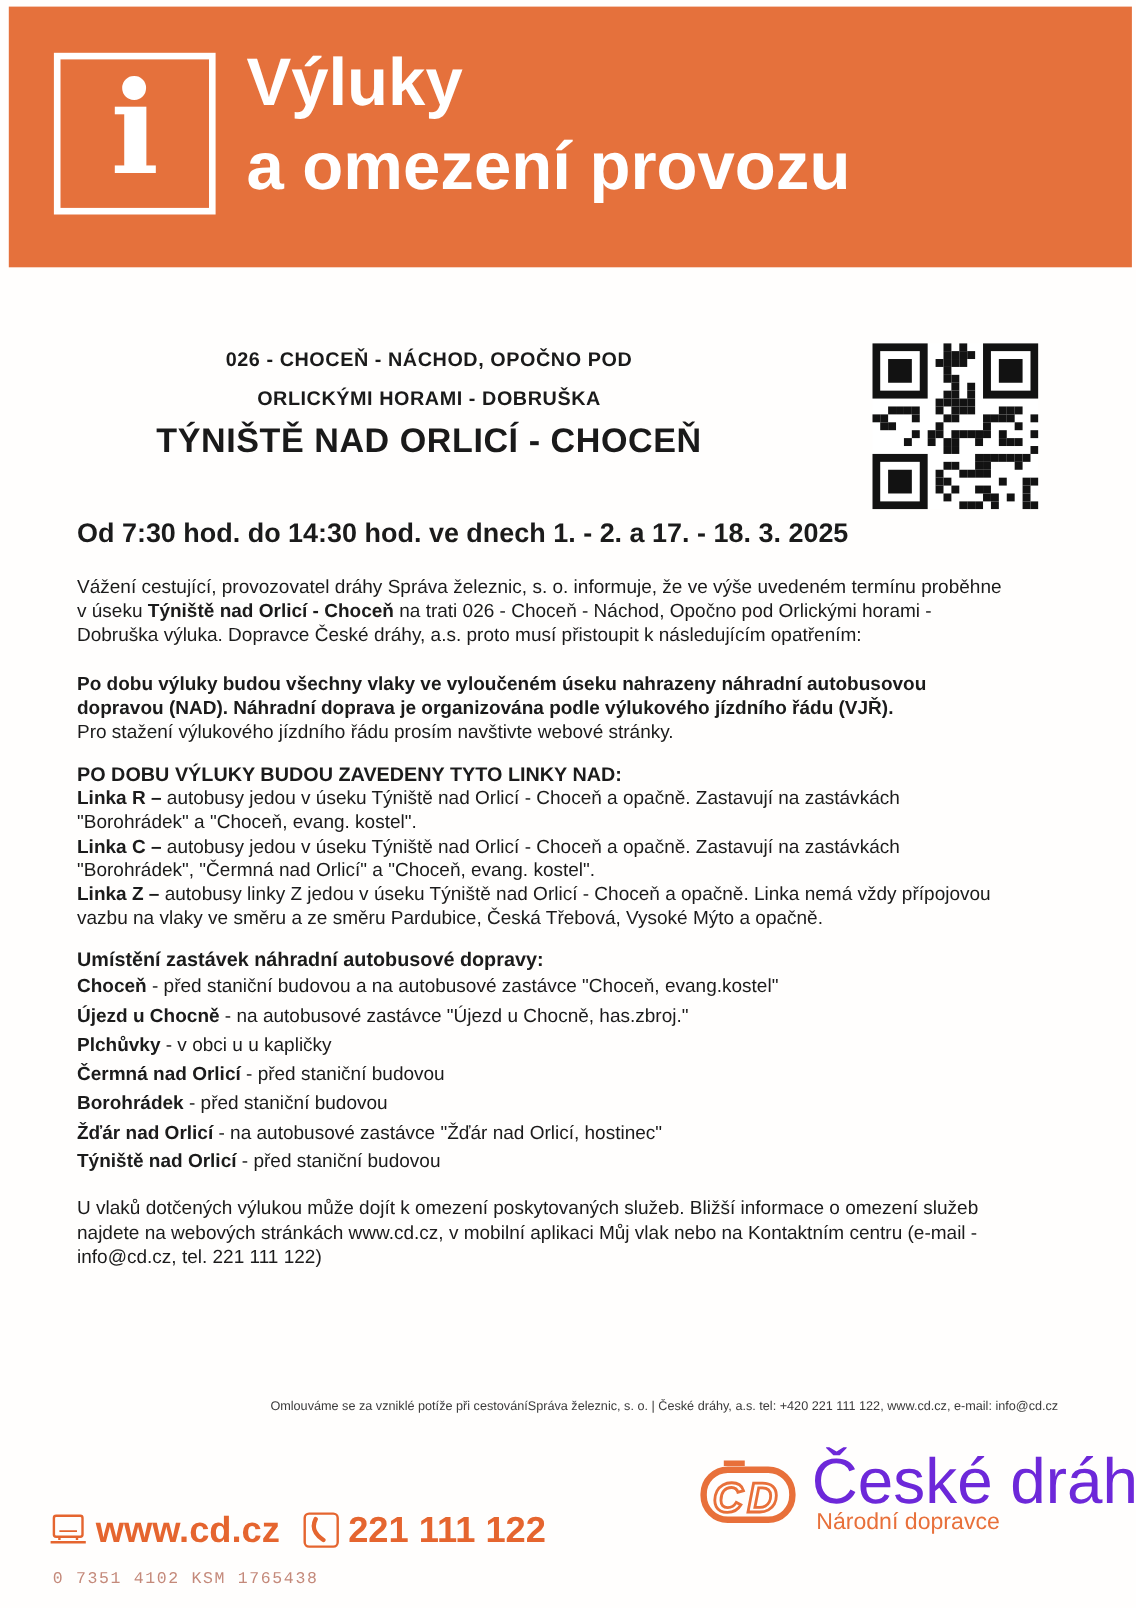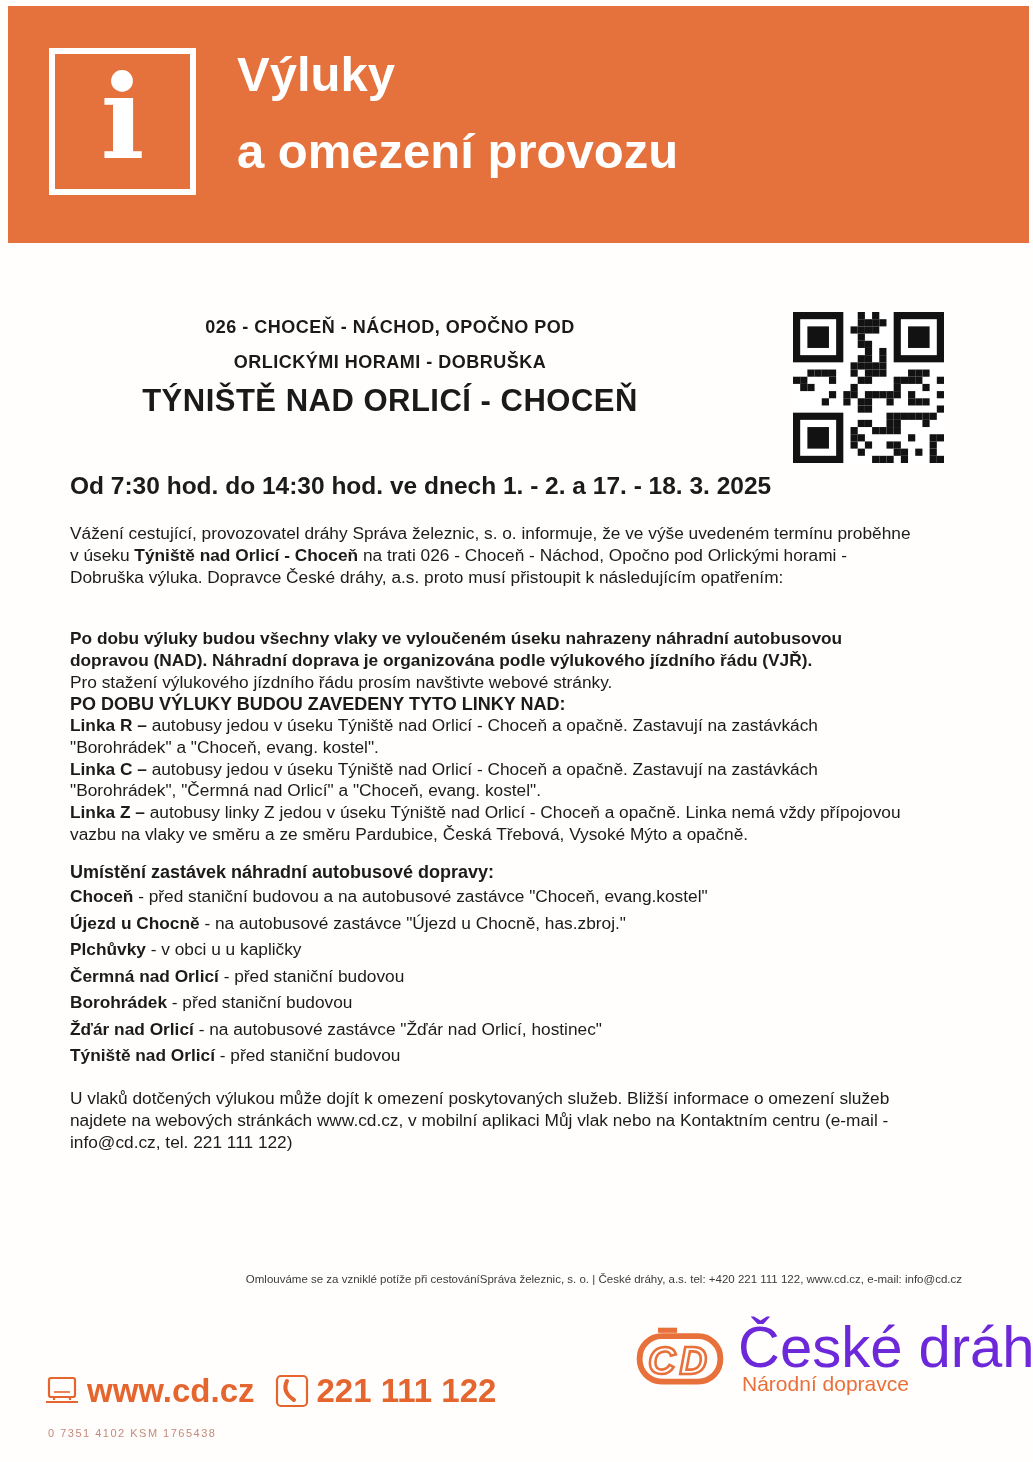--- a/index.html
+++ b/index.html
@@ -4,49 +4,49 @@
 <style>
   html,body{margin:0;padding:0;background:#fff;}
   .page{position:relative;width:1033px;height:1462px;background:#fffefd;overflow:hidden;
         font-family:"Liberation Sans",sans-serif;color:#1b1b1b;}
 
   
   .banner{position:absolute;left:8px;top:6px;width:1021px;height:237px;background:#E5713C;}
   .info-badge{position:absolute;left:41px;top:42px;width:147px;height:147px;
               border:6px solid #fff;box-sizing:border-box;display:flex;align-items:center;justify-content:center;}
   .i-glyph{font-family:"DejaVu Serif",serif;font-weight:bold;color:#fff;font-size:116px;line-height:1;margin-top:-10px;}
-  .banner-title{position:absolute;left:229px;top:30px;color:#fff;font-size:49px;font-weight:bold;line-height:77px;}
+  .banner-title{position:absolute;left:216px;top:30px;color:#fff;font-size:61px;font-weight:bold;line-height:77px;}
 
   
   .title-block{position:absolute;left:72px;top:310px;width:636px;text-align:center;font-weight:bold;color:#1a1a1a;}
   .title-l12{font-size:18px;line-height:35px;letter-spacing:.5px;}
   .title-l3{font-size:31px;line-height:41px;letter-spacing:.5px;}
 
   .qr{position:absolute;left:793px;top:312px;width:151px;height:151px;}
   .qr svg{display:block;width:151px;height:151px;}
 
   
   .date{position:absolute;left:70px;top:472px;font-size:24.5px;font-weight:bold;margin:0;white-space:nowrap;}
   .para,.sec{position:absolute;left:70px;width:848px;font-size:17.3px;line-height:21.8px;margin:0;}
   #intro{top:523px;}
-  #nad{top:611px;margin-top:17px;}
+  #nad{top:611px;}
   #lines{top:693px;}
   #stops{top:861px;}
   #closing{top:1088px;width:858px;}
   .sec-head{font-weight:bold;font-size:18px;line-height:22px;}
   #stops .row{line-height:26.5px;}
   b,.bold{font-weight:bold;}
 
   
   .footer-line{position:absolute;left:66px;top:1273px;width:896px;display:flex;
                justify-content:flex-end;font-size:11.5px;color:#3a3a3a;}
   .contact-row{position:absolute;left:44px;top:1372px;display:flex;align-items:center;gap:7px;
                color:#E5652F;font-weight:bold;font-size:33px;}
   .contact-row .icon{display:flex;align-items:center;}
-  .print-code{position:absolute;left:48px;top:1427px;font-size:11px;color:#C4897A;letter-spacing:1.5px;}
+  .print-code{position:absolute;left:48px;top:1427px;font-size:15px;color:#C4897A;letter-spacing:1.5px;font-family:Liberation Mono, monospace;}
 
   .logo{position:absolute;left:636px;top:1320px;display:flex;gap:14px;align-items:flex-start;}
   .logo-main{font-size:58px;font-weight:normal;color:#6d28d9;line-height:54px;white-space:nowrap;}
   .logo-sub{font-size:21px;color:#E8703A;margin-top:-2px;padding-left:4px;}
 </style>
 </head>
 <body>
 
 <div class="page">
 

